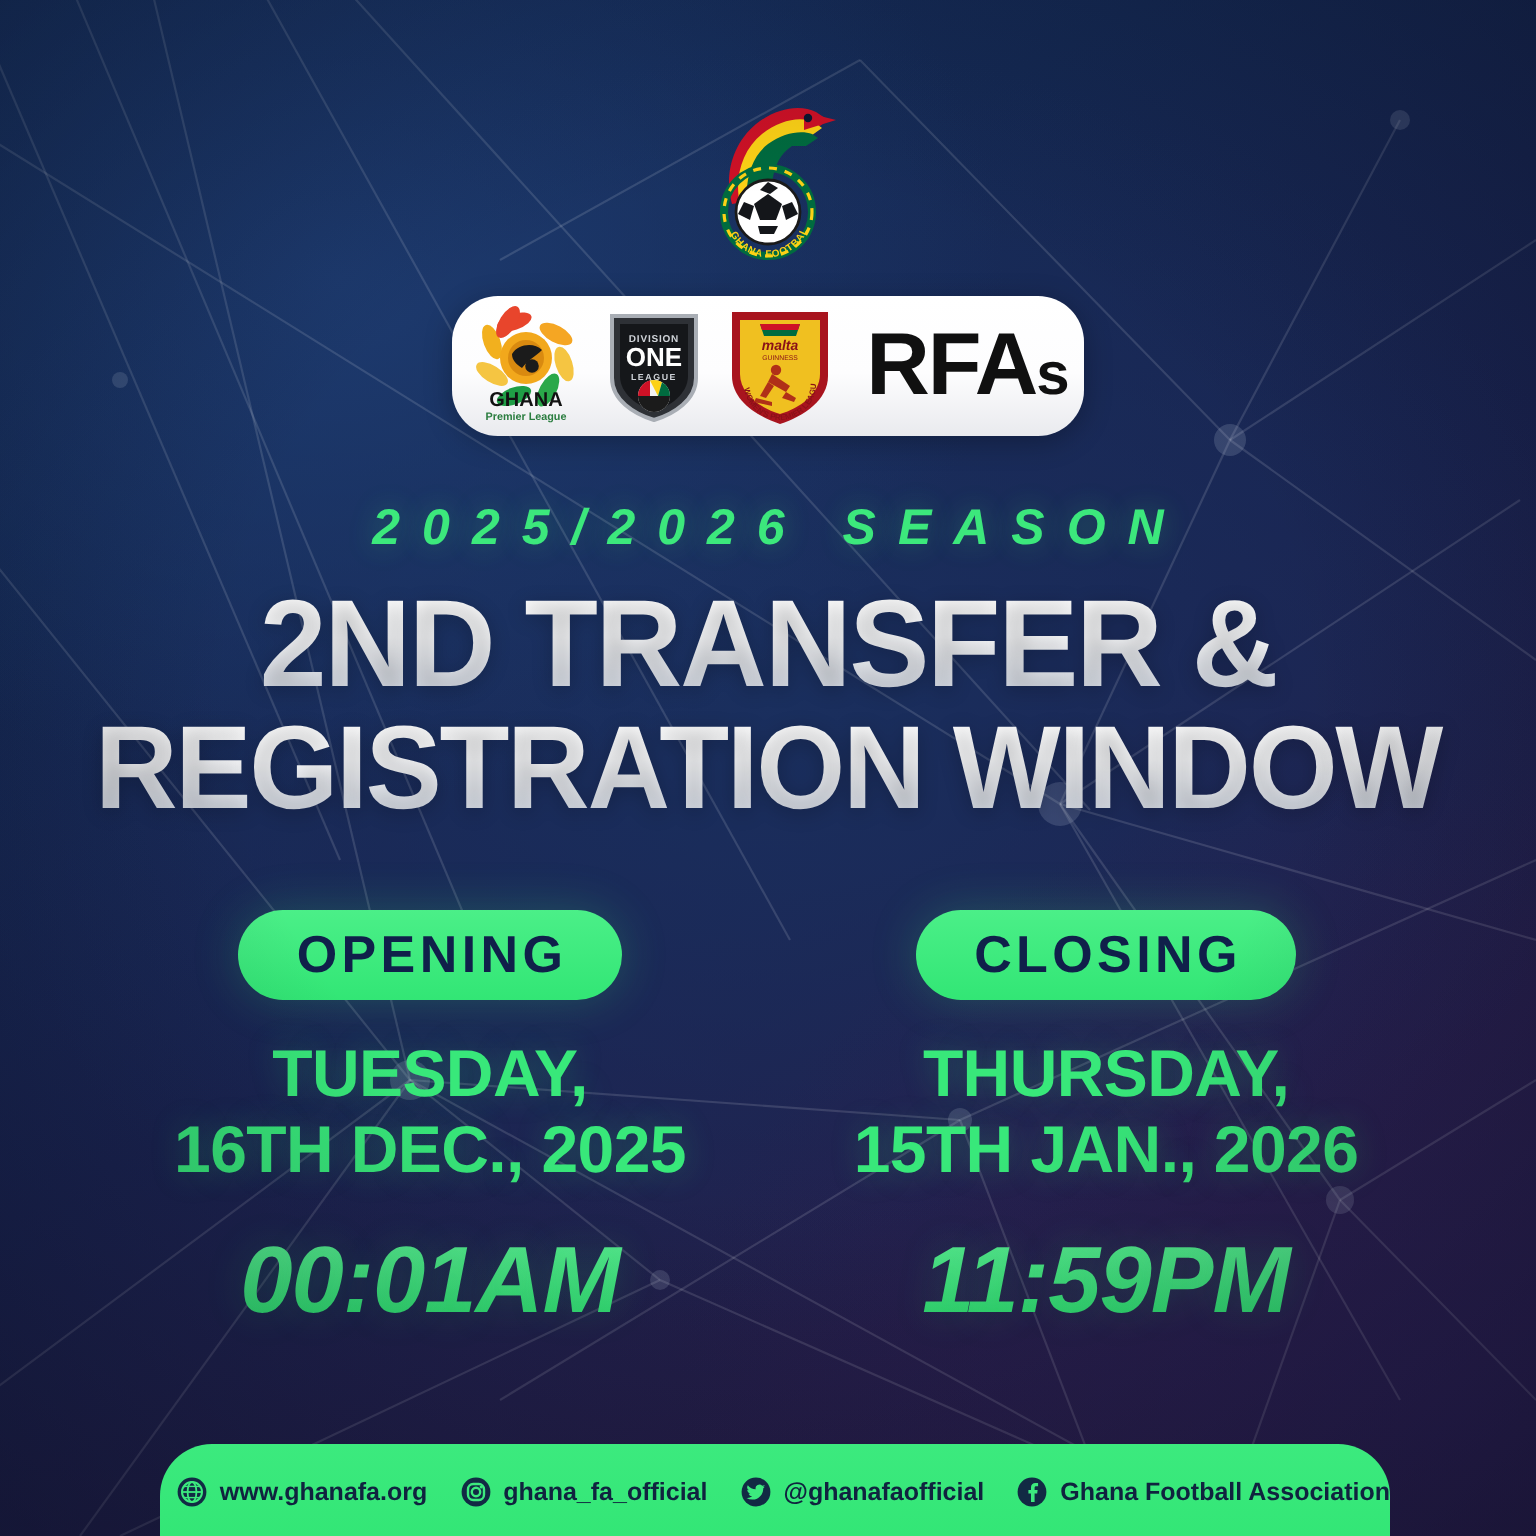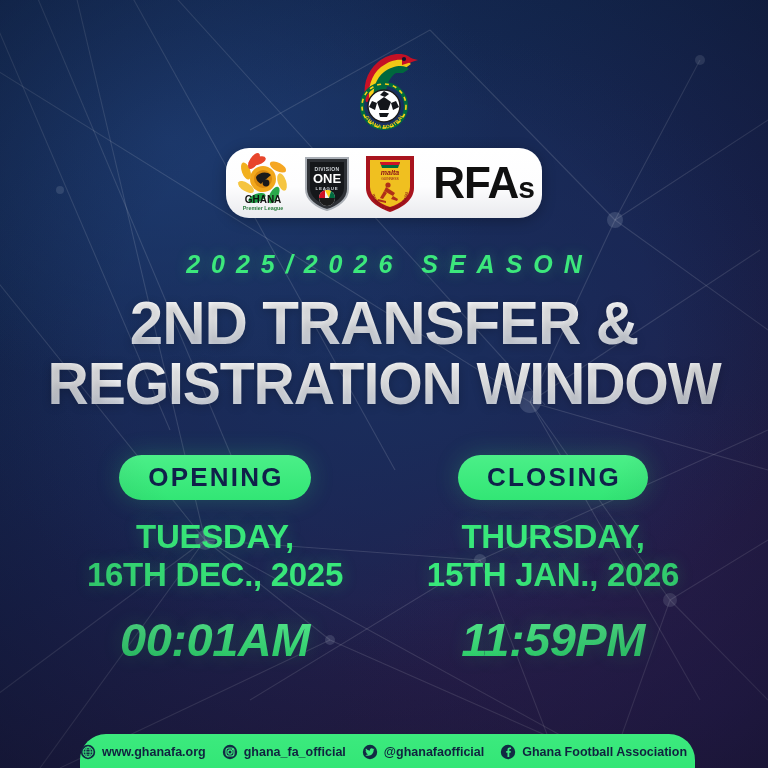--- a/index.html
+++ b/index.html
@@ -180,26 +180,26 @@
     color: transparent;
     text-shadow: 0 0 20px rgba(56,232,122,0.20);
   }
 
   
   .footer {
     position: absolute;
     left: 80px;
     right: 73px;
     bottom: 0;
-    height: 34px;
+    height: 46px;
     background: linear-gradient(180deg, #3cea7e 0%, #33e676 100%);
     border-radius: 26px 26px 0 0;
     display: flex;
     align-items: center;
-    justify-content: flex-start;
+    justify-content: flex-end;
     gap: 16px;
     padding-top: 2px;
     box-sizing: border-box;
   }
   .fitem {
     display: flex;
     align-items: center;
     gap: 6px;
     color: #10233f;
     font-size: 12.5px;

